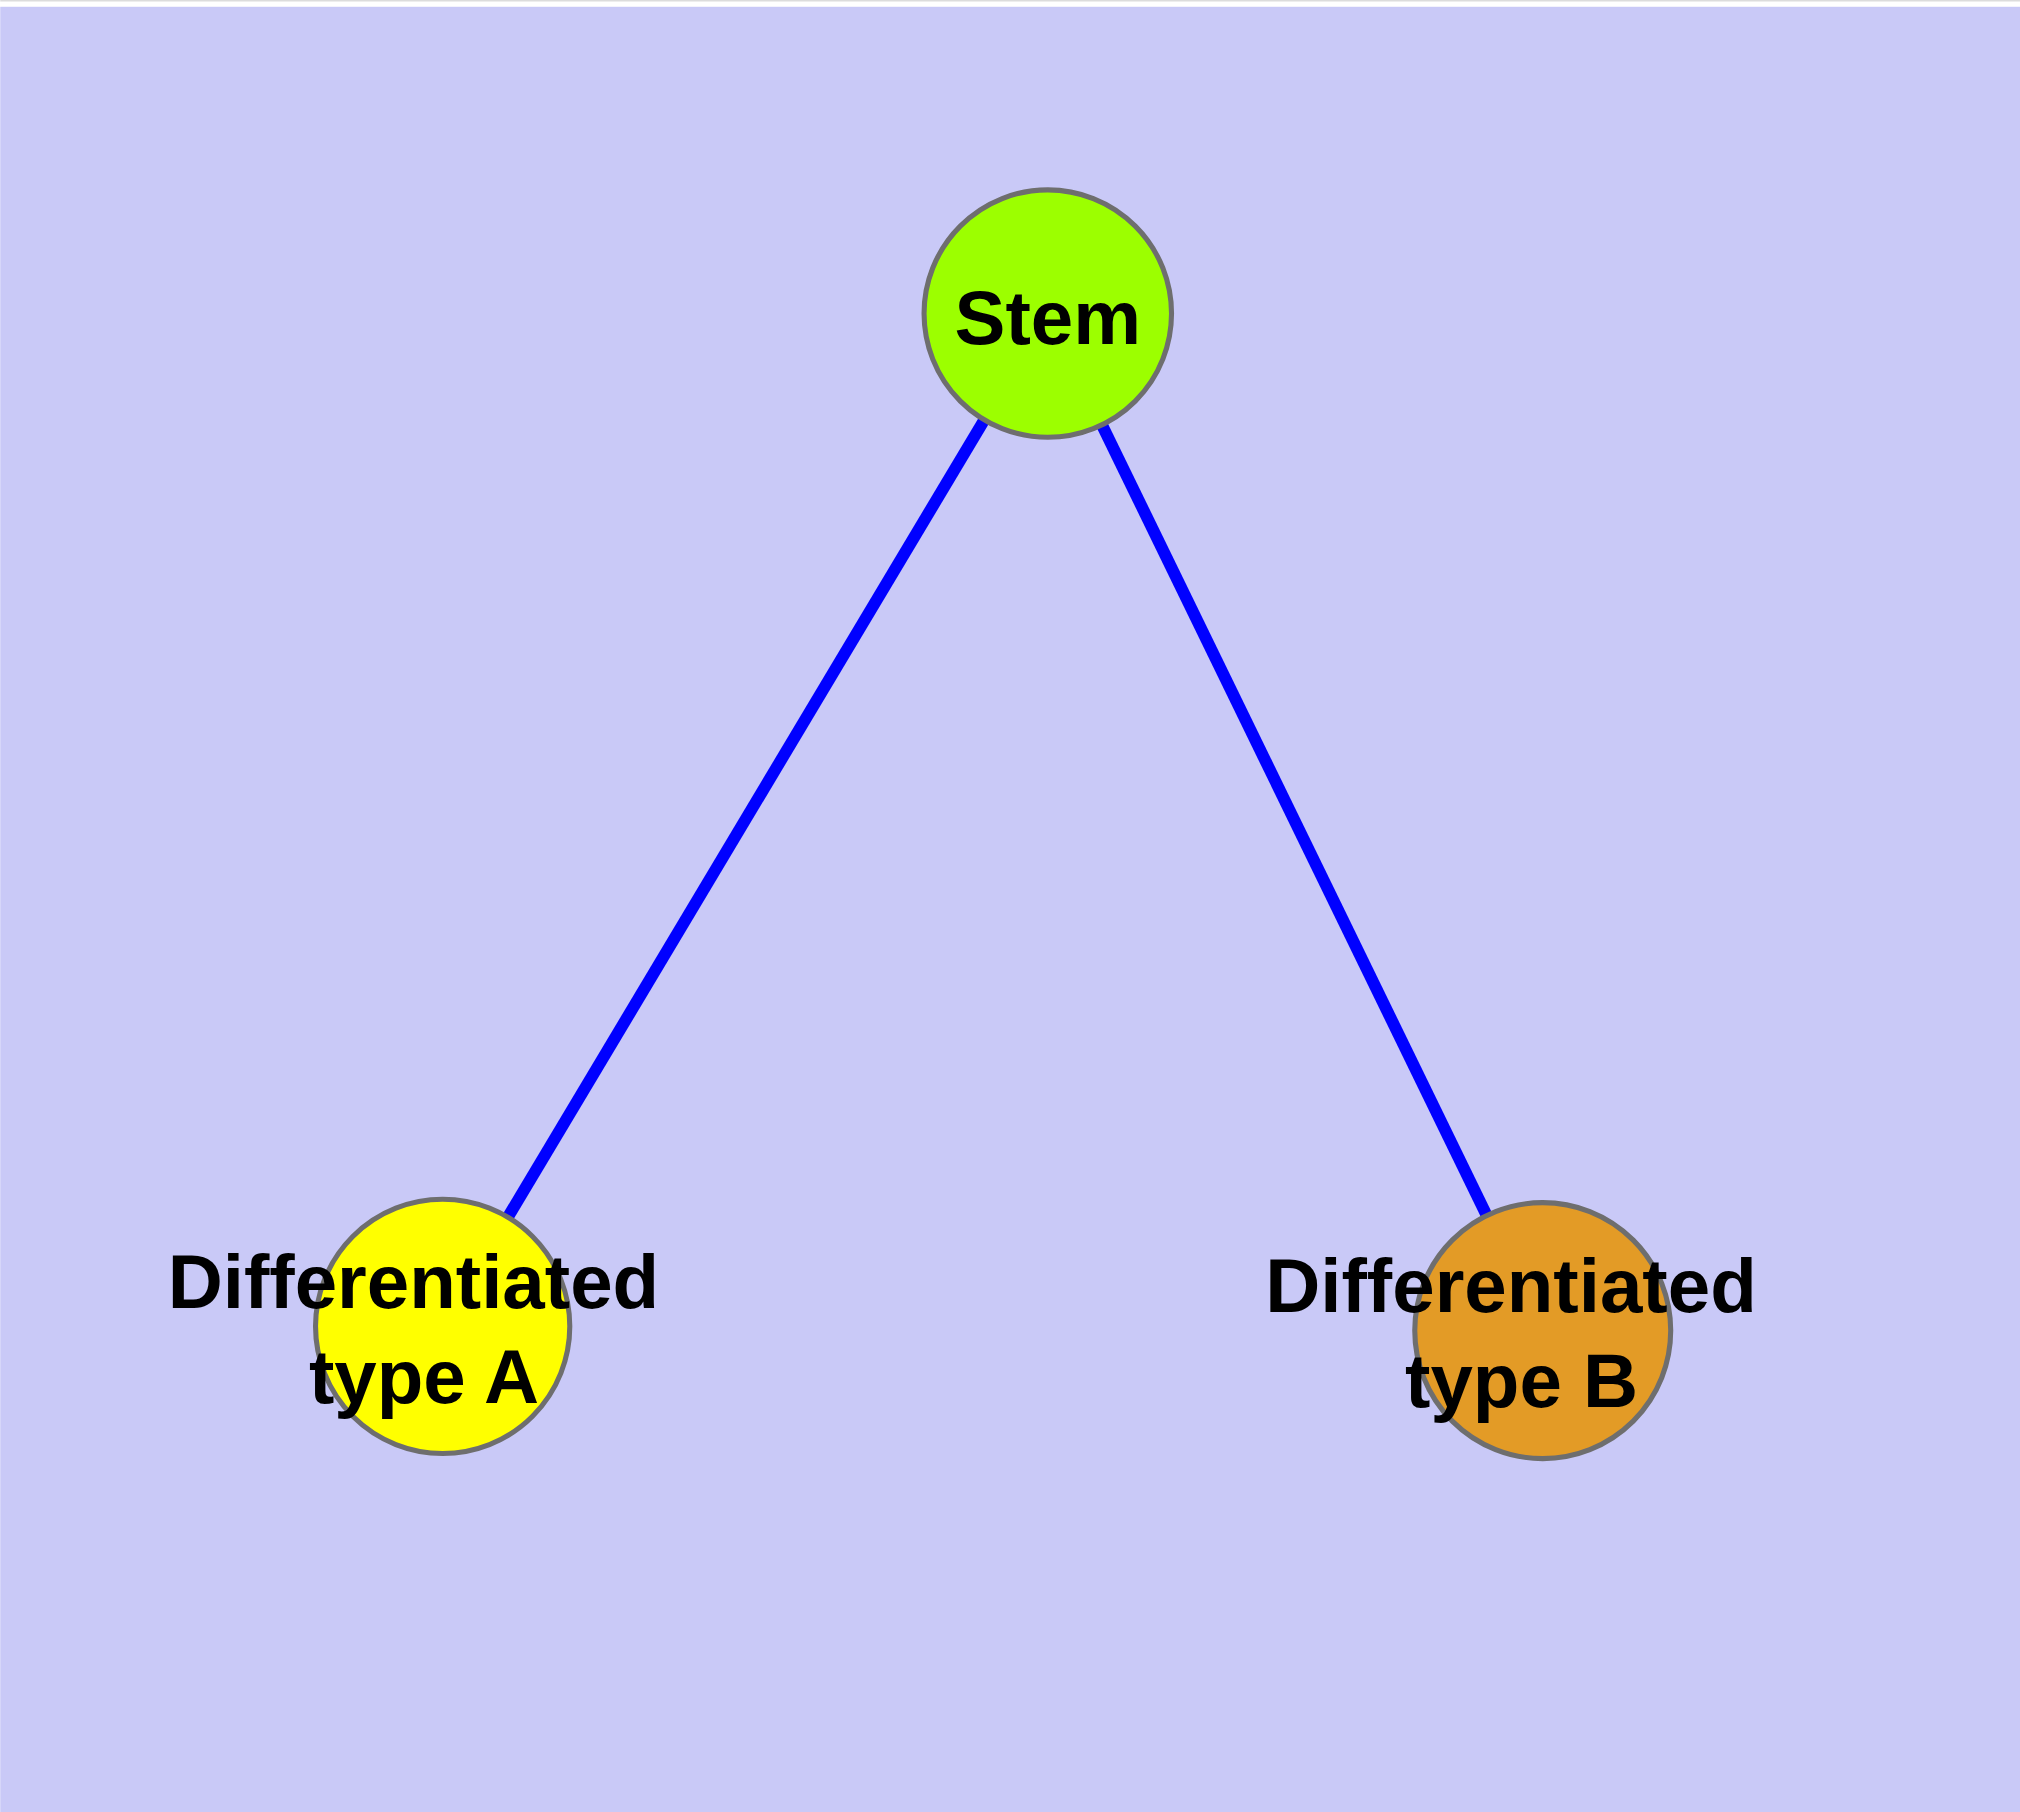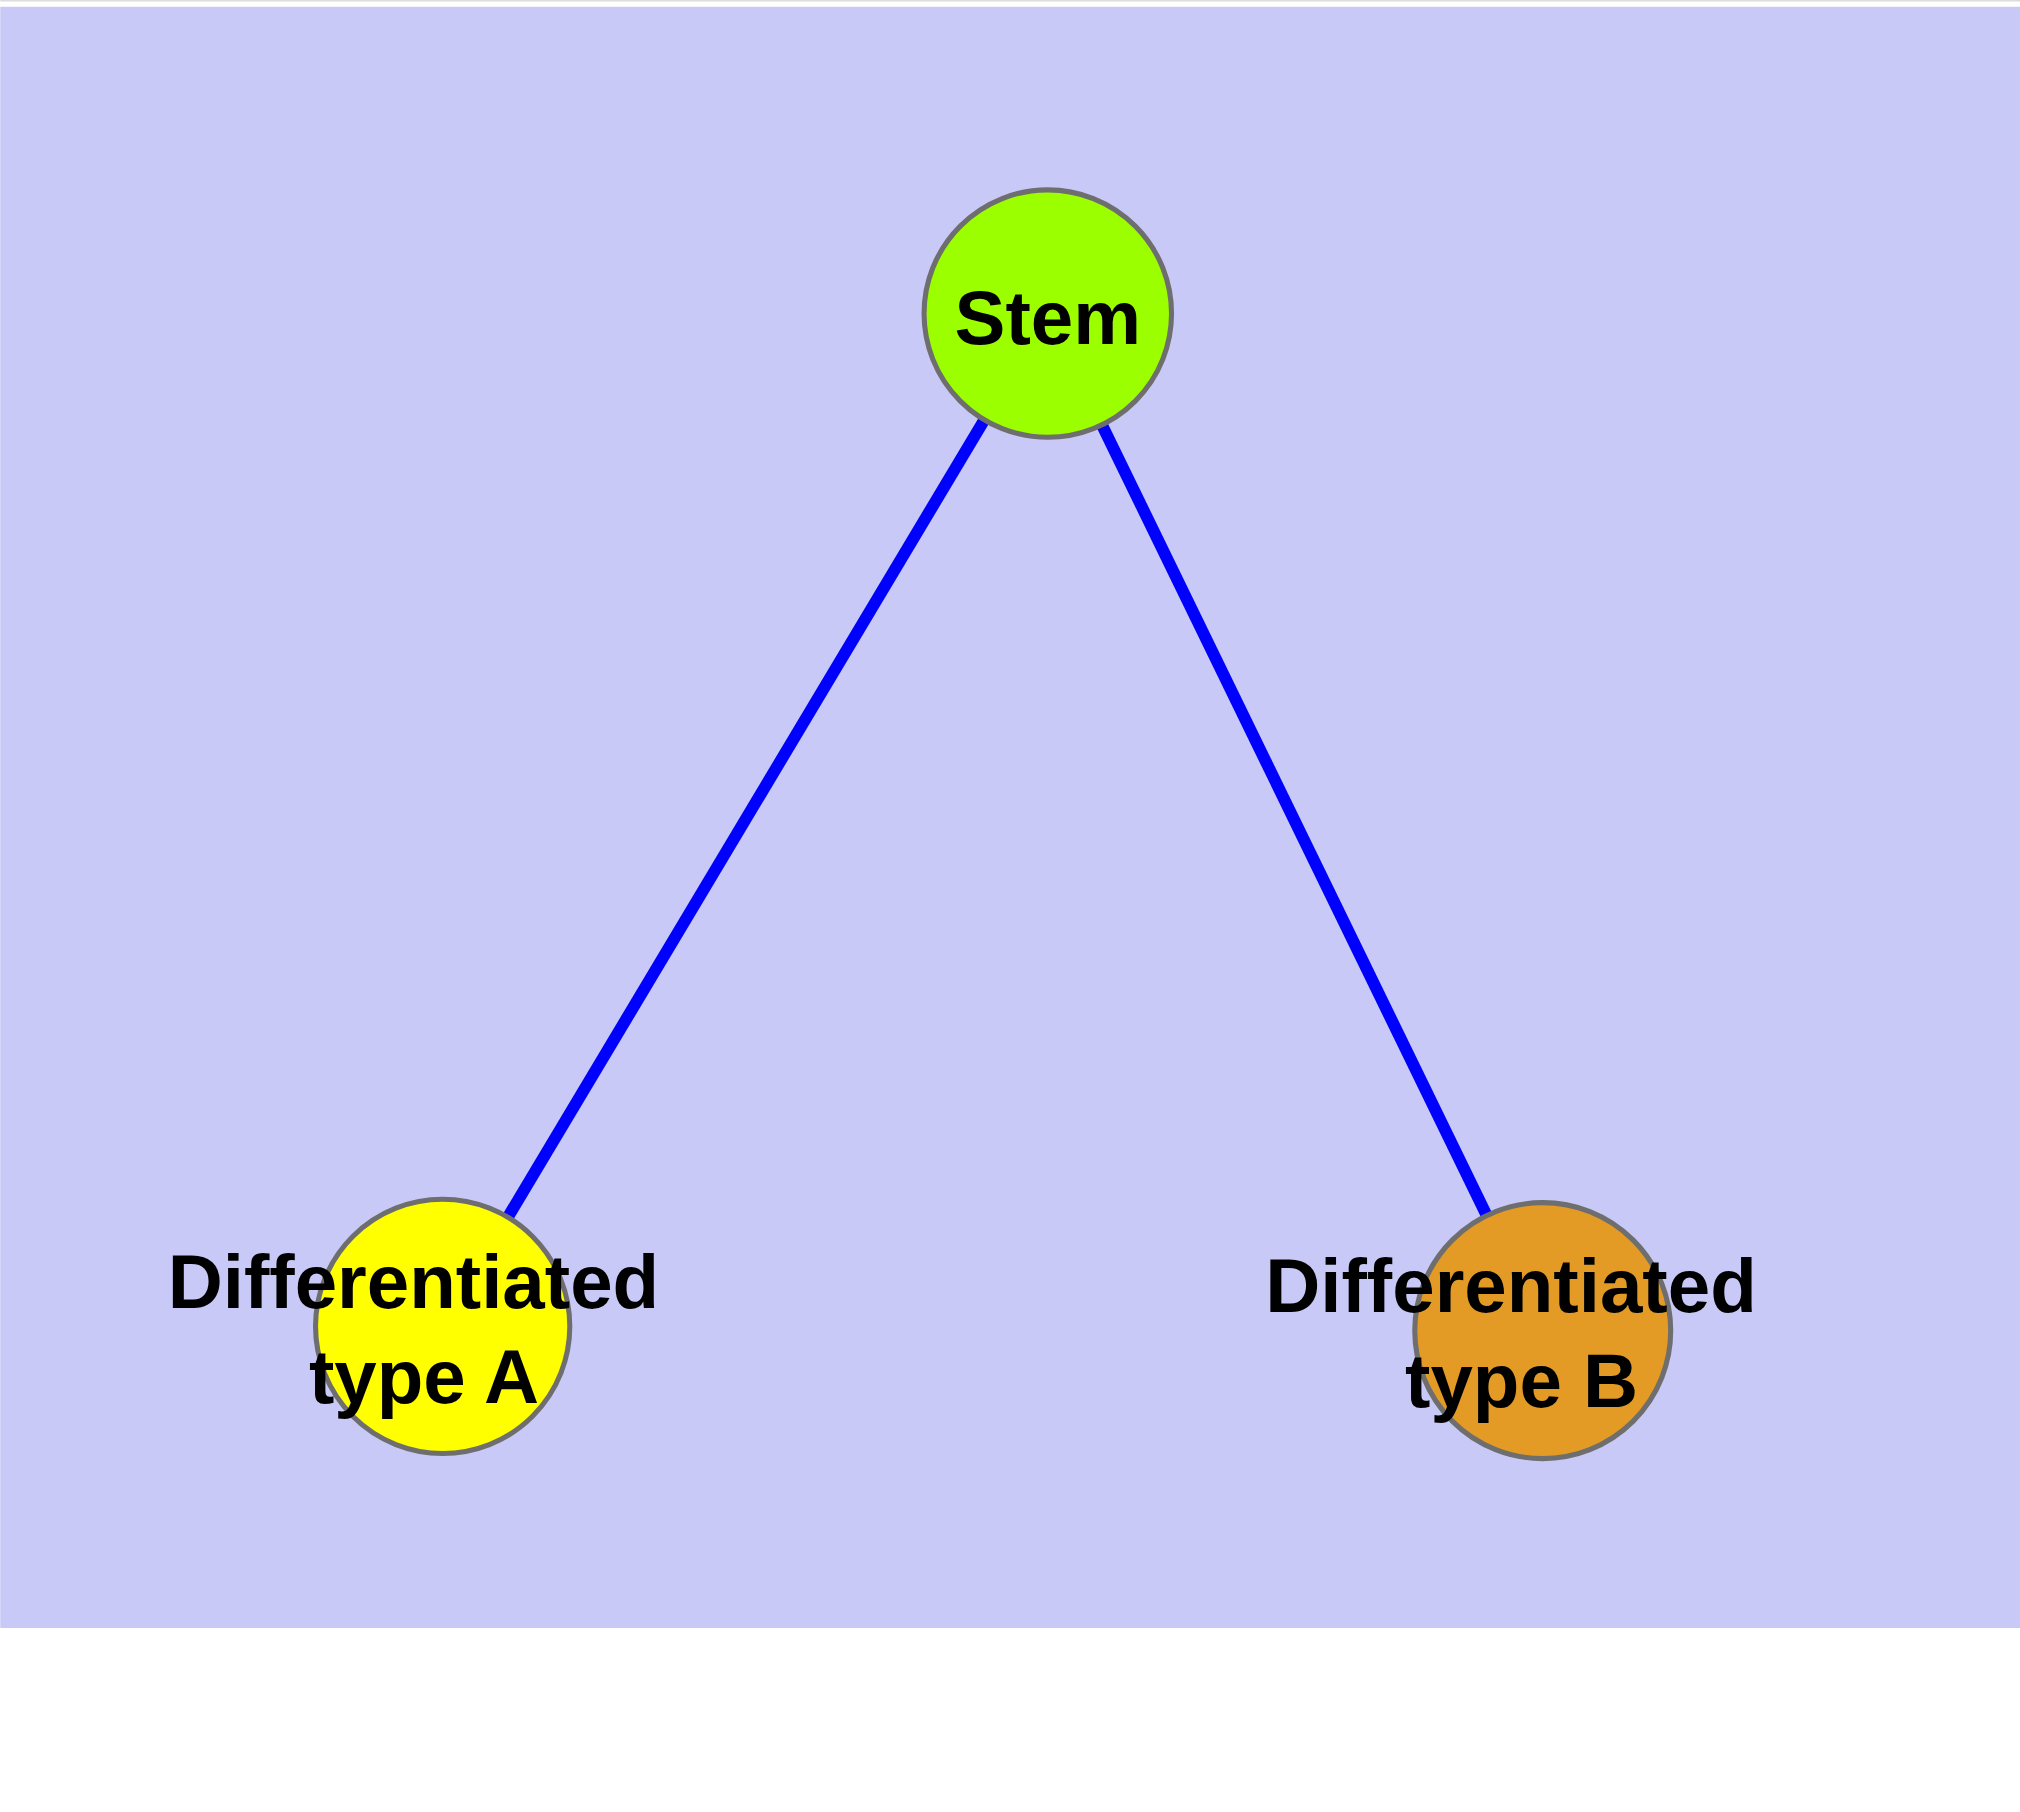--- a/index.html
+++ b/index.html
@@ -3,21 +3,21 @@
 <meta charset="utf-8">
 <style>
   html, body {
     margin: 0;
     padding: 0;
     background: #ffffff;
   }
   .screen {
     position: relative;
     width: 2021px;
-    height: 1628px;
+    height: 1812px;
     overflow: hidden;
   }
   svg.graph {
     display: block;
     width: 2021px;
     height: 1812px;
   }
   .edge {
     stroke-width: 14px;
     fill: none;

